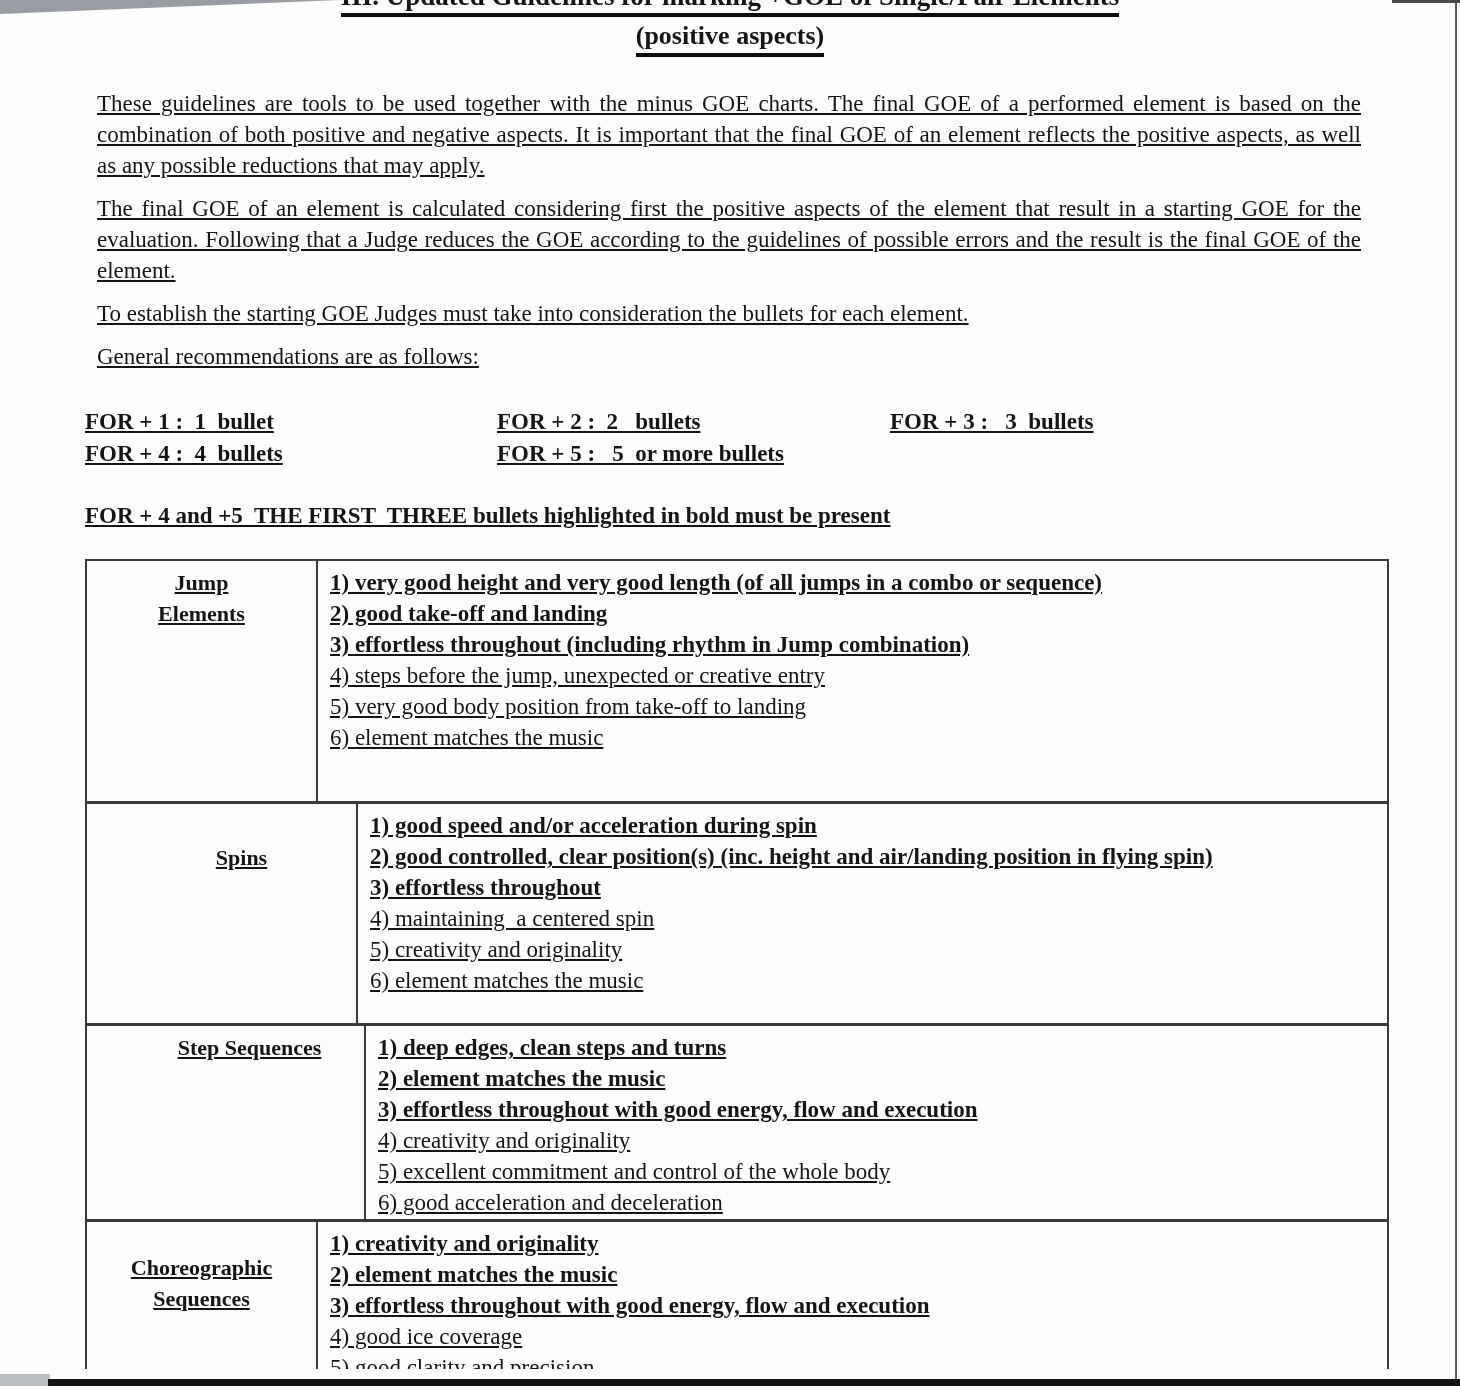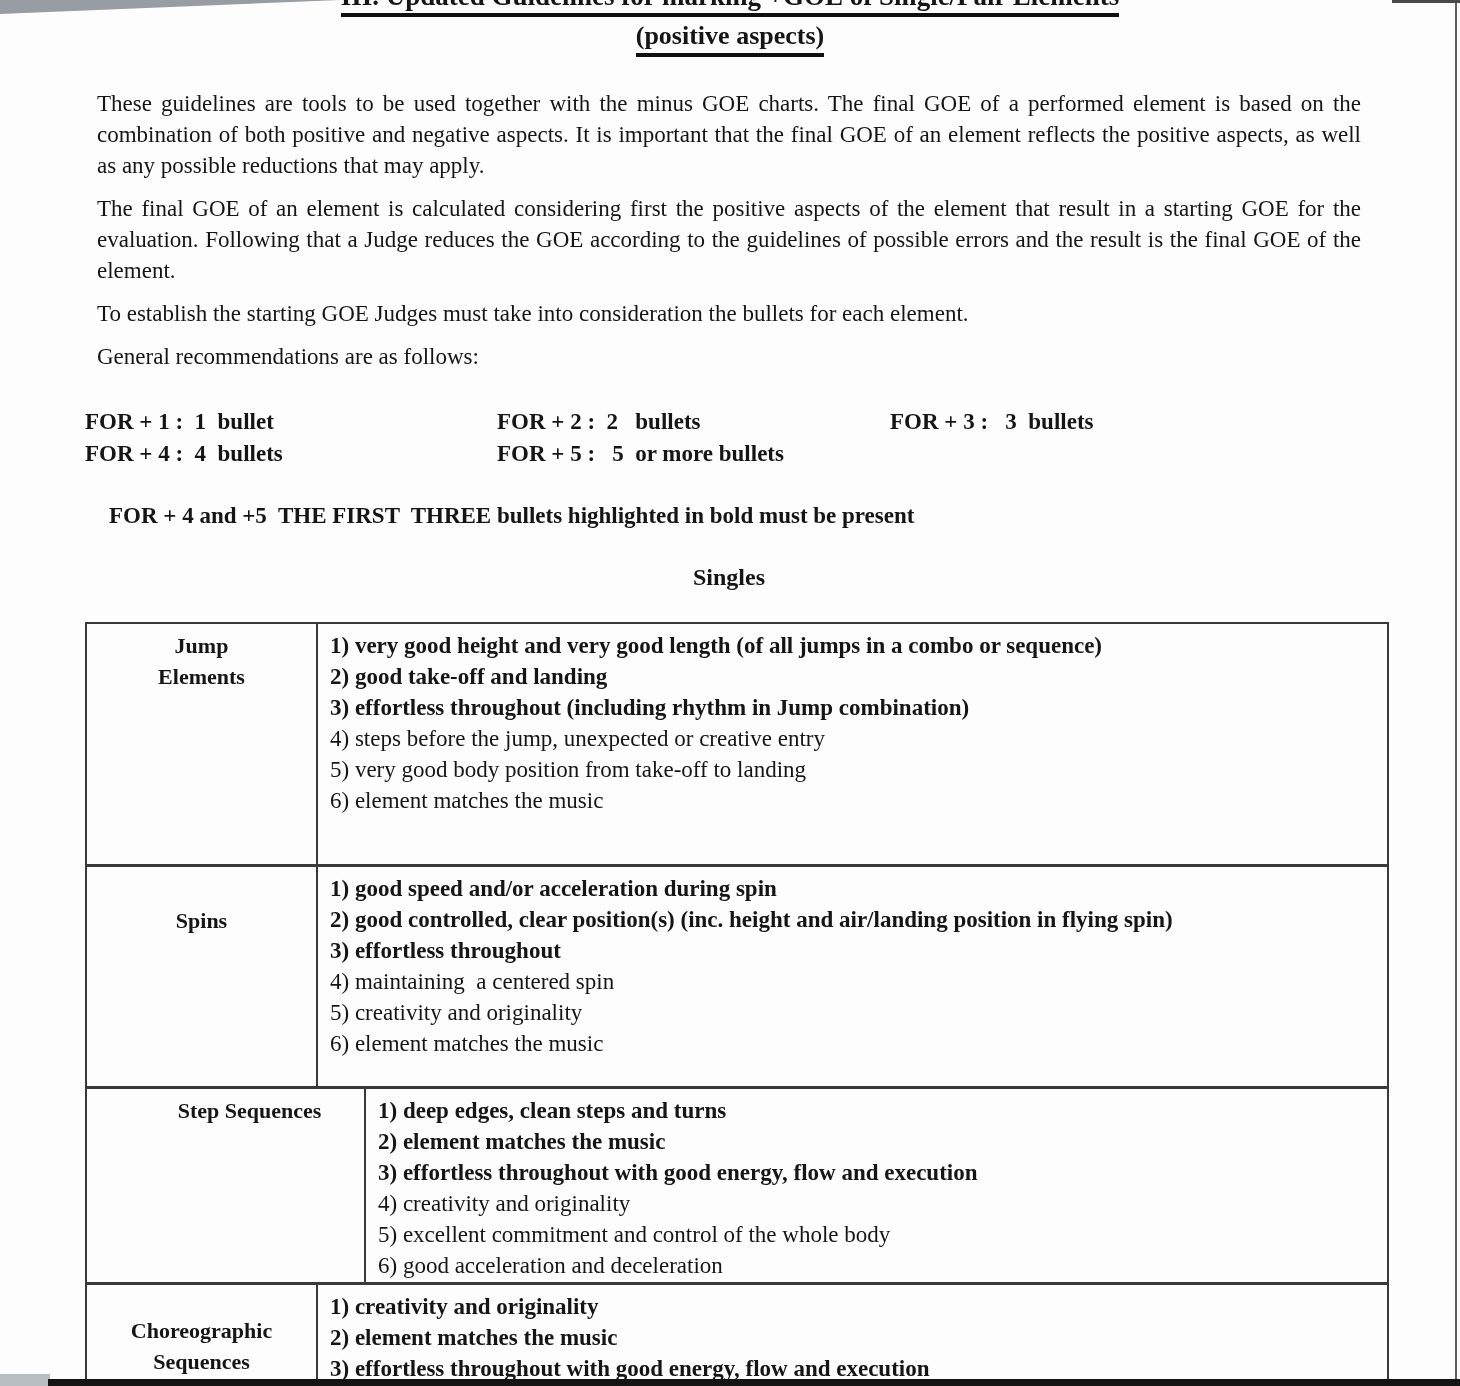--- a/index.html
+++ b/index.html
@@ -6,21 +6,21 @@
     margin: 0; padding: 0;
   }
   body {
     width: 1460px; height: 1386px;
     overflow: hidden;
     background: #fdfdfd;
     font-family: "Liberation Serif", "DejaVu Serif", serif;
     color: #151515;
     position: relative;
   }
-  .page { position: relative; width: 1460px; height: 1386px; overflow: hidden; }
+  .page { position: relative; width: 1460px; height: 1386px; overflow: hidden; text-decoration: underline; }
 
   
   .corner-tl {
     position: absolute; top: 0; left: 0; width: 340px; height: 14px;
     background: #979da2;
     clip-path: polygon(0 0, 100% 0, 0 100%);
     z-index: 5;
   }
   .top-right-edge {
     position: absolute; top: 0; left: 1392px; width: 68px; height: 3px;
@@ -66,21 +66,20 @@
   }
   .for-cell {
     font-weight: bold; font-size: 23px; line-height: 31.5px;
     white-space: pre;
   }
 
   .bold-note {
     margin-top: 31px;
     font-weight: bold; font-size: 23px; line-height: 31px;
     white-space: pre;
-    margin-left: 24px;
   }
 
   .singles-title {
     margin-top: 30px;
     text-align: center;
     font-weight: bold; font-size: 24px; line-height: 33px;
   }
 
   
   .gtable {
@@ -112,21 +111,21 @@
     flex: 1;
     padding: 6px 4px 0 12px;
     overflow: hidden;
   }
   .bullet {
     font-size: 23px; line-height: 31px;
     white-space: pre;
   }
   .bullet.bold { font-weight: bold; }
   .pt6  { padding-top: 6px; }
-  .pt38 { padding-top: 38px; }
+  .pt38 { padding-top: 38px; margin-left: 40px; }
   .pt30 { padding-top: 30px; }
 </style>
 </head>
 <body>
 
 <div class="page">
 
   <div class="corner-tl"></div>
   <div class="top-right-edge"></div>
   <div class="page-edge-line"></div>
@@ -153,21 +152,20 @@
       <div class="for-cell">FOR + 1 :  1  bullet</div>
       <div class="for-cell">FOR + 2 :  2   bullets</div>
       <div class="for-cell">FOR + 3 :   3  bullets</div>
       <div class="for-cell">FOR + 4 :  4  bullets</div>
       <div class="for-cell">FOR + 5 :   5  or more bullets</div>
       <div class="for-cell"></div>
     </div>
 
     <div class="bold-note">FOR + 4 and +5  THE FIRST  THREE bullets highlighted in bold must be present</div>
 
-    <div class="singles-title">Singles</div>
 
     <div class="gtable">
 
       <div class="trow trow-1">
         <div class="cell-el pt6">Jump
 Elements</div>
         <div class="cell-bullets">
           <div class="bullet bold">1) very good height and very good length (of all jumps in a combo or sequence)</div>
           <div class="bullet bold">2) good take-off and landing</div>
           <div class="bullet bold">3) effortless throughout (including rhythm in Jump combination)</div>

